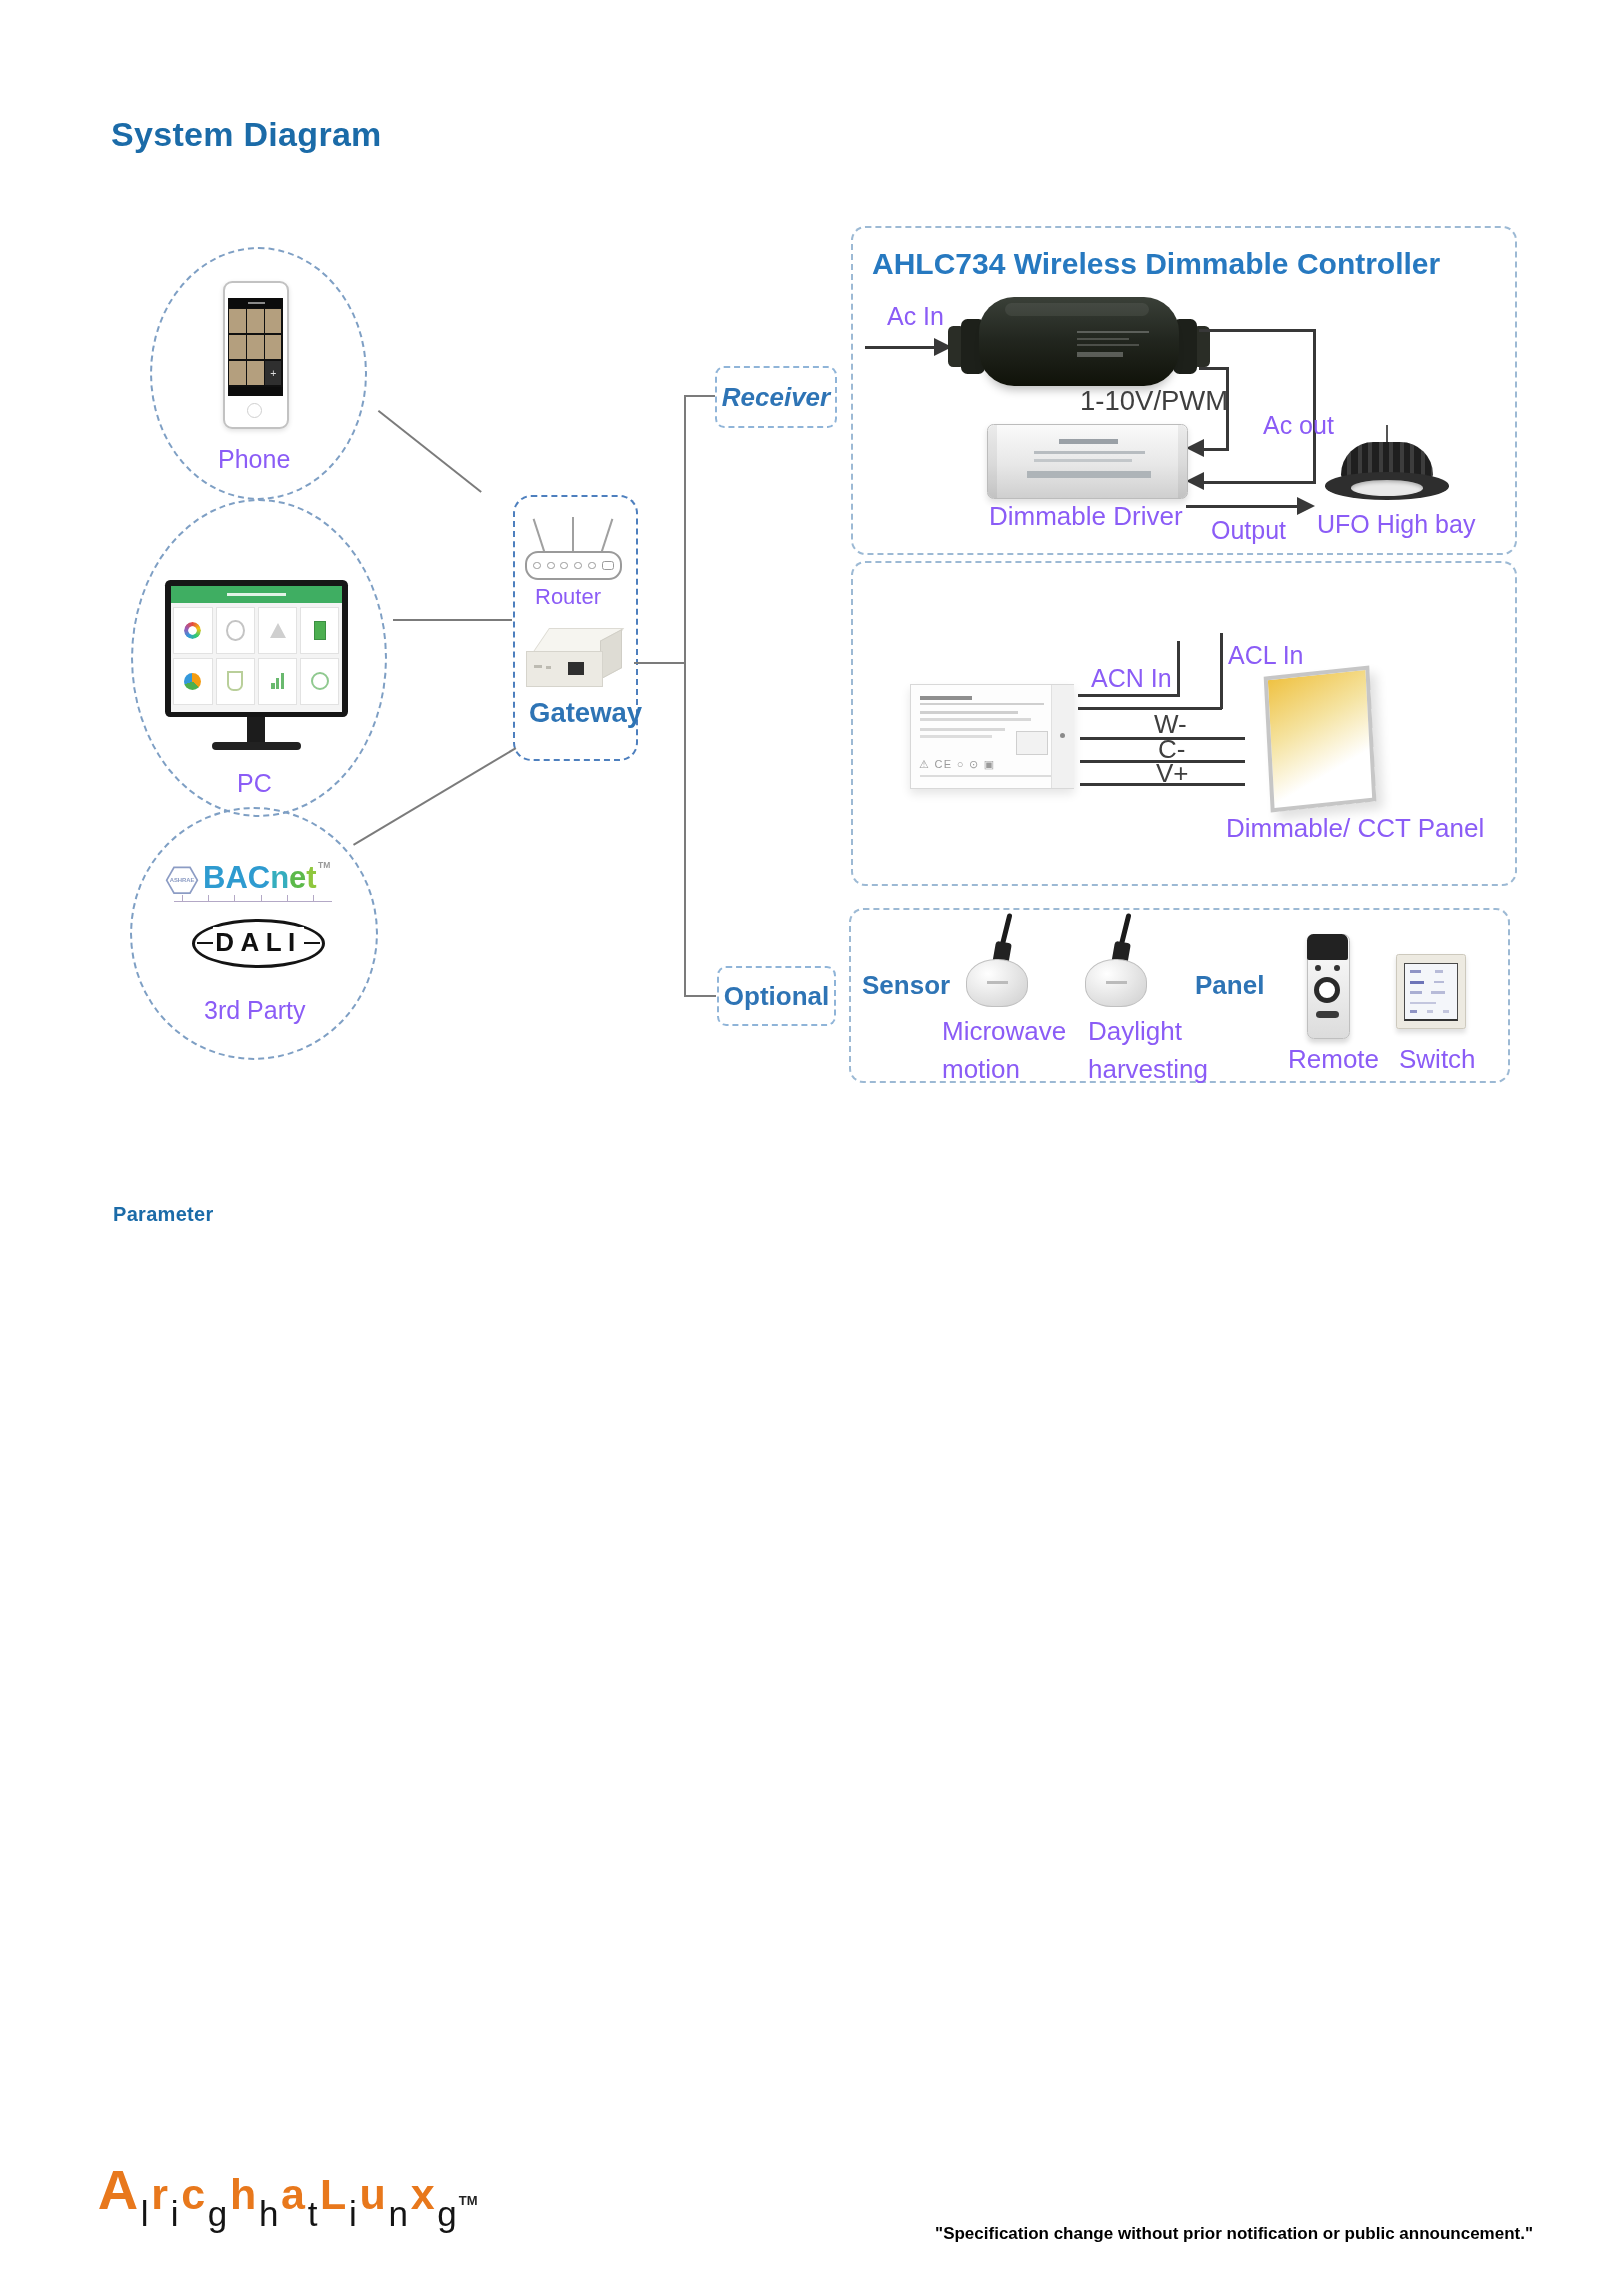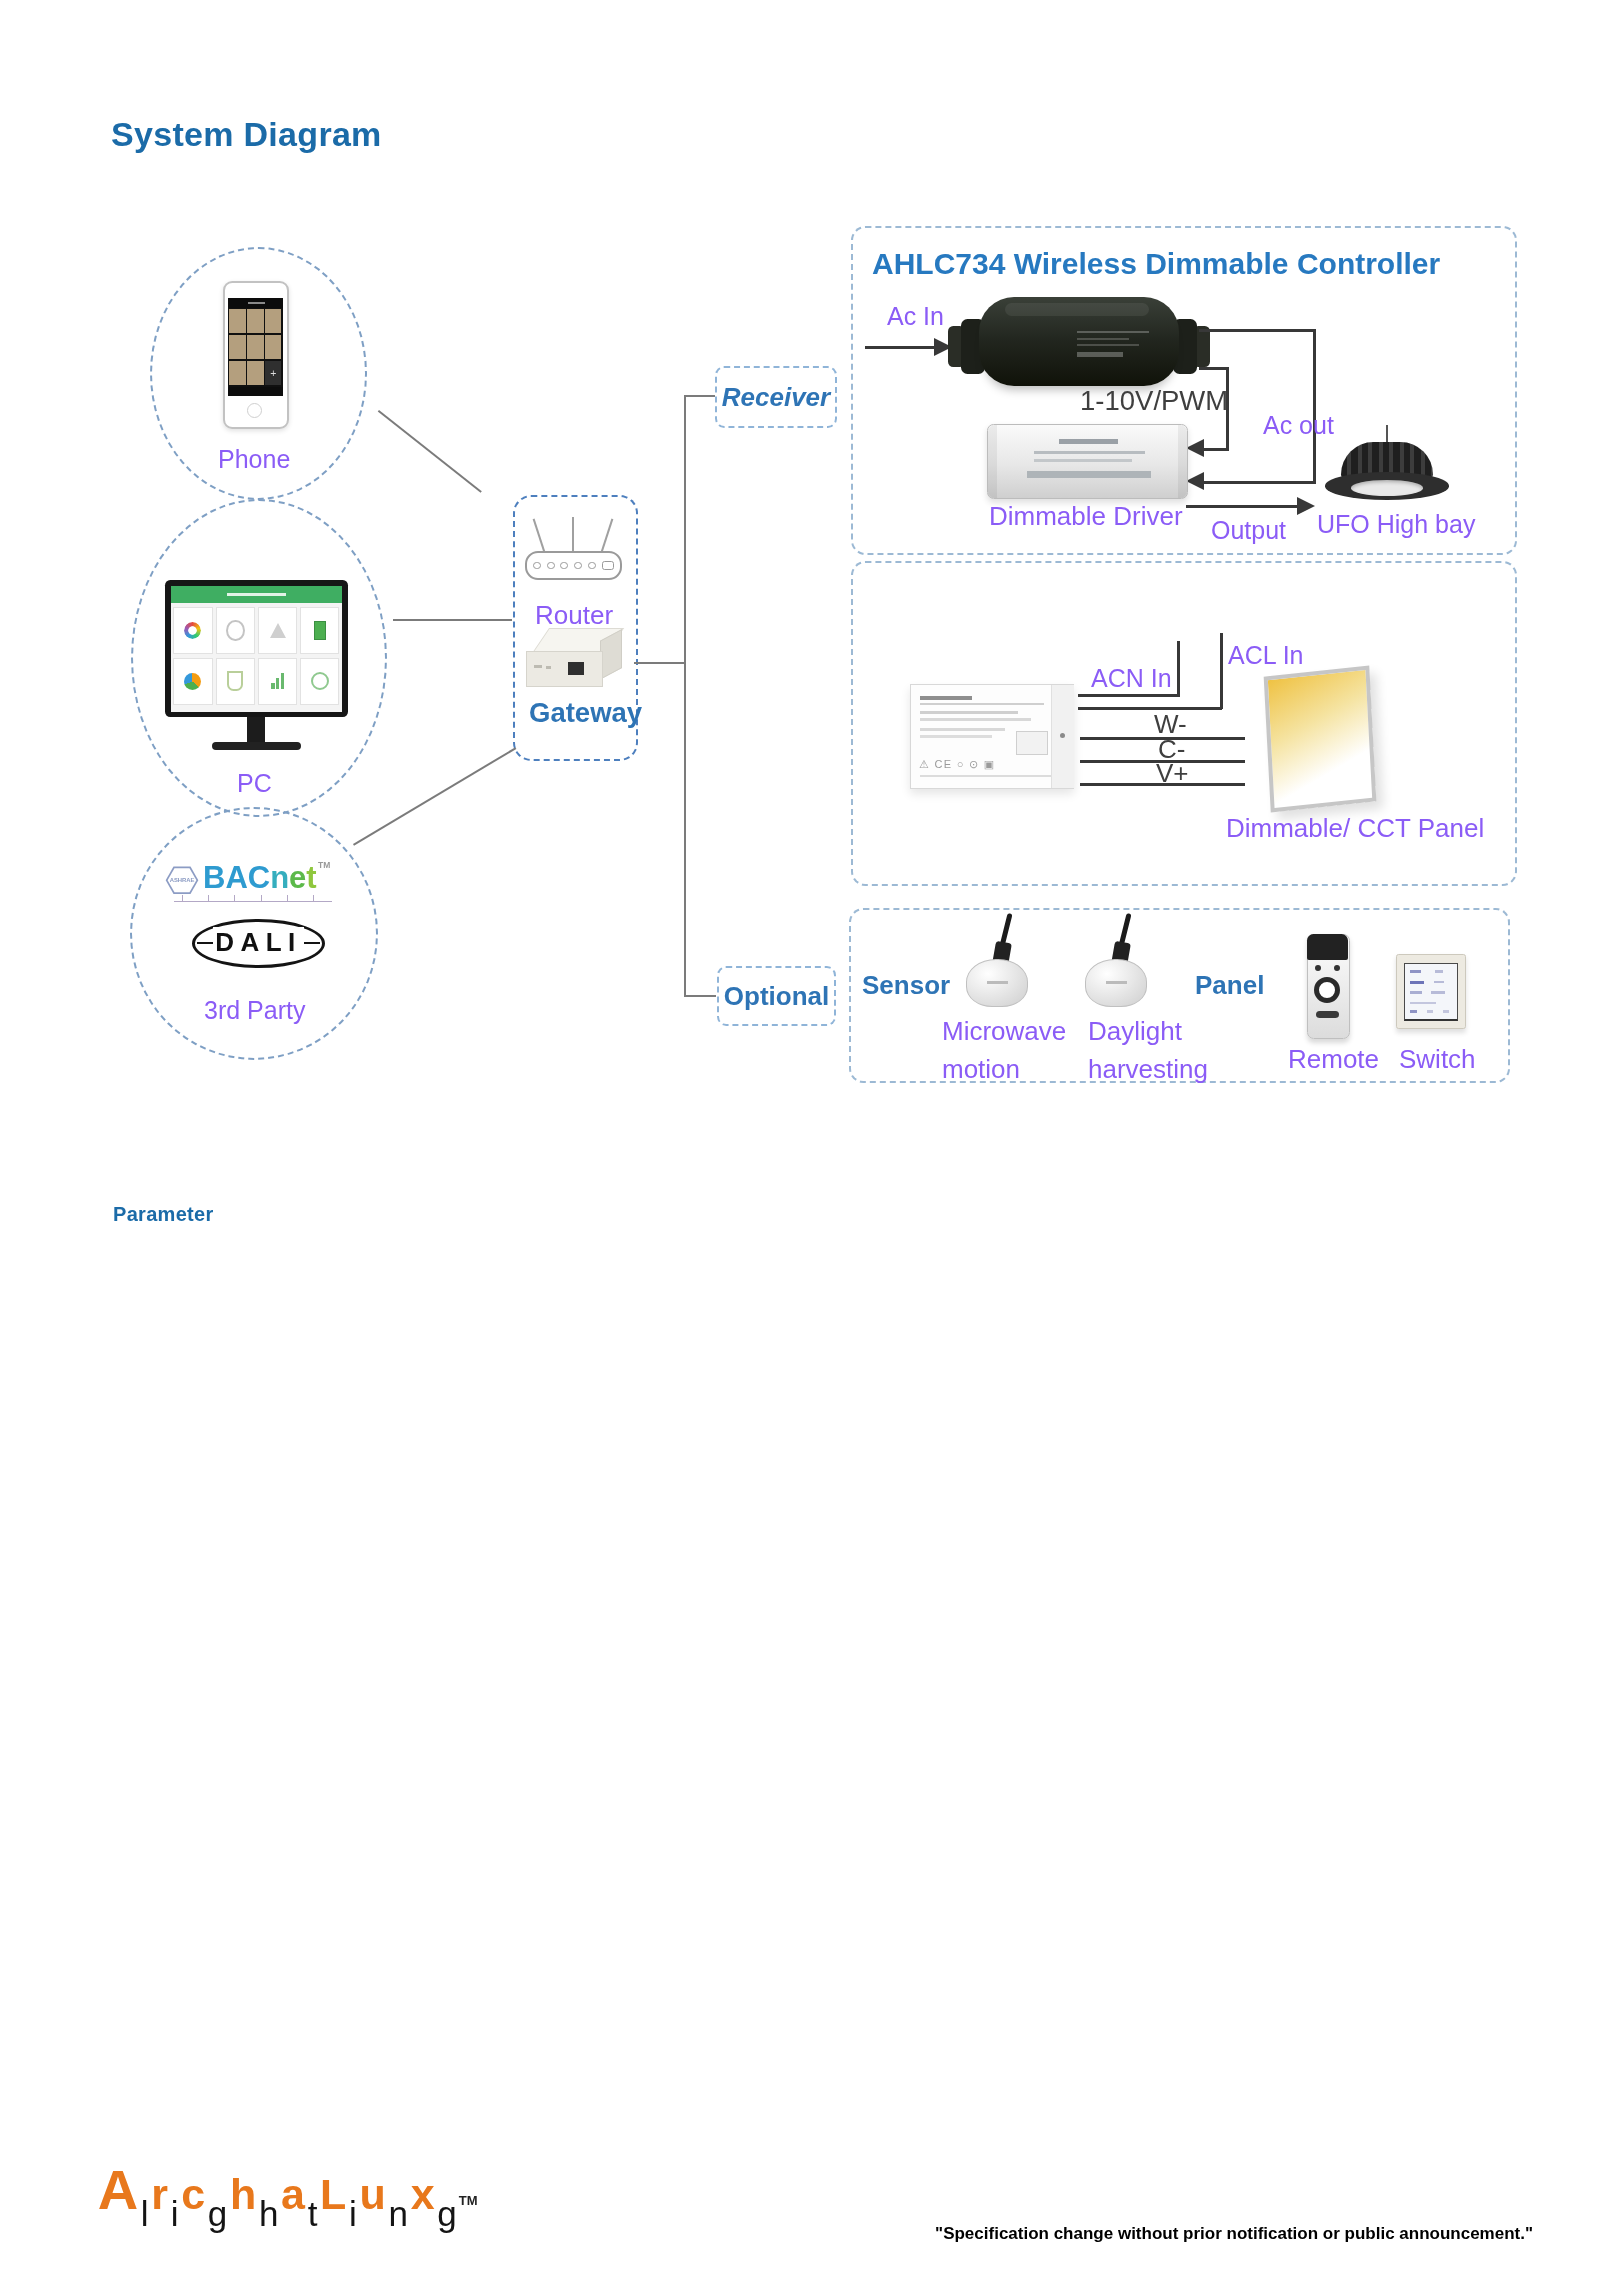--- a/index.html
+++ b/index.html
@@ -147,21 +147,21 @@
     <div class="abs" style="left:81px;top:1.3px;width:2px;height:35px;background:#a0a0a0;transform:rotate(18deg);"></div>
     <div class="abs" style="left:0;top:34px;width:93px;height:25px;border:2px solid #9a9a9a;border-radius:13px;background:#fff;display:flex;align-items:center;justify-content:space-evenly;">
       <div style="width:5.9px;height:5.9px;border:1.3px solid #9a9a9a;border-radius:50%;"></div>
       <div style="width:5.9px;height:5.9px;border:1.3px solid #9a9a9a;border-radius:50%;"></div>
       <div style="width:5.9px;height:5.9px;border:1.3px solid #9a9a9a;border-radius:50%;"></div>
       <div style="width:5.9px;height:5.9px;border:1.3px solid #9a9a9a;border-radius:50%;"></div>
       <div style="width:5.9px;height:5.9px;border:1.3px solid #9a9a9a;border-radius:50%;"></div>
       <div style="width:10.5px;height:6.5px;border:1.3px solid #9a9a9a;border-radius:2.6px;"></div>
     </div>
   </div>
-  <span class="gray-label" style="left:535px;top:600px;font-size:26px;">Router</span>
+  <span class="gray-label" style="left:535px;top:584px;font-size:22px;">Router</span>
   <div class="abs" style="left:523px;top:627px;width:102px;height:63px;">
     <div class="abs" style="left:18.3px;top:1.3px;width:73px;height:22px;background:#f6f5f0;border:0.7px solid #dddbd4;transform:skewX(-34deg);"></div>
     <div class="abs" style="left:77px;top:7.9px;width:19.6px;height:37px;background:#dedcd4;border:0.7px solid #d0cec6;transform:skewY(-28deg);"></div>
     <div class="abs" style="left:3.3px;top:23.6px;width:75px;height:34px;background:#eceae3;border:0.7px solid #d6d4cc;">
       <div class="abs" style="left:6.5px;top:13px;width:7.9px;height:3.3px;background:#bdbbb2;"></div>
       <div class="abs" style="left:18.3px;top:14.4px;width:5.2px;height:3.3px;background:#bdbbb2;"></div>
       <div class="abs" style="left:41px;top:10.5px;width:15.7px;height:13px;background:#2f2f2f;"></div>
     </div>
   </div>
   <span class="blue-label" style="left:529px;top:697px;font-size:27.5px;">Gateway</span>

